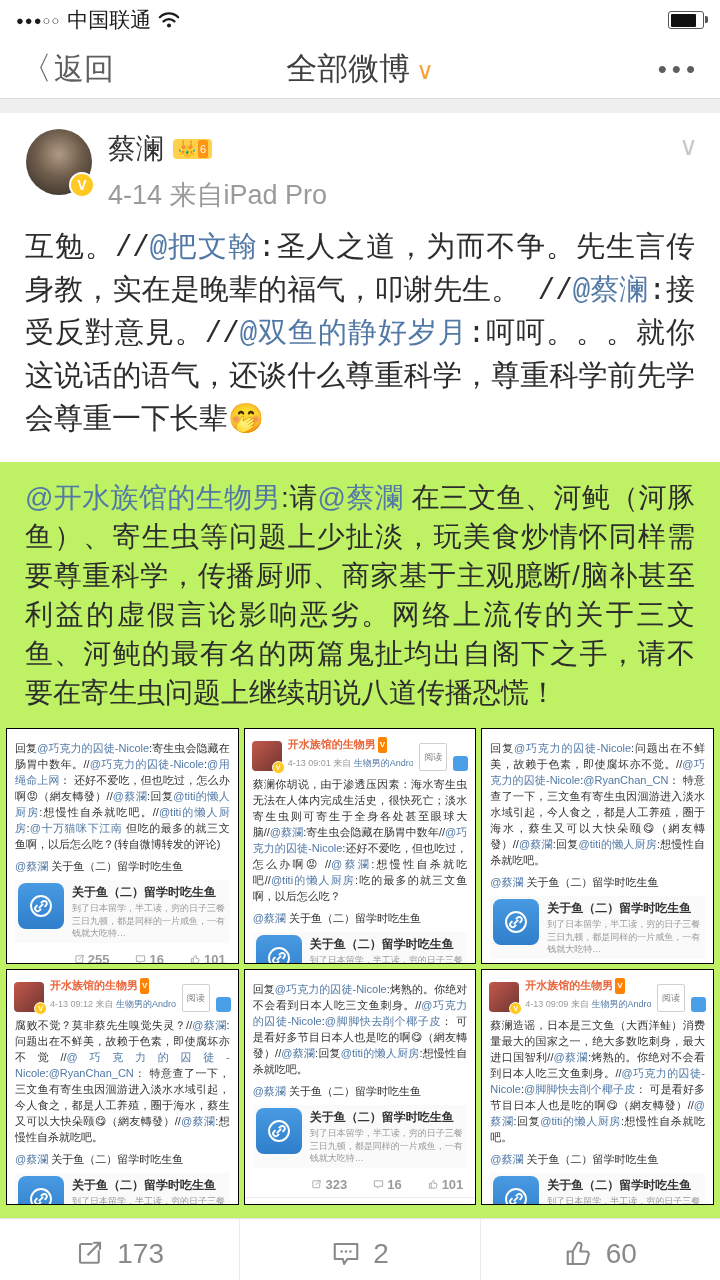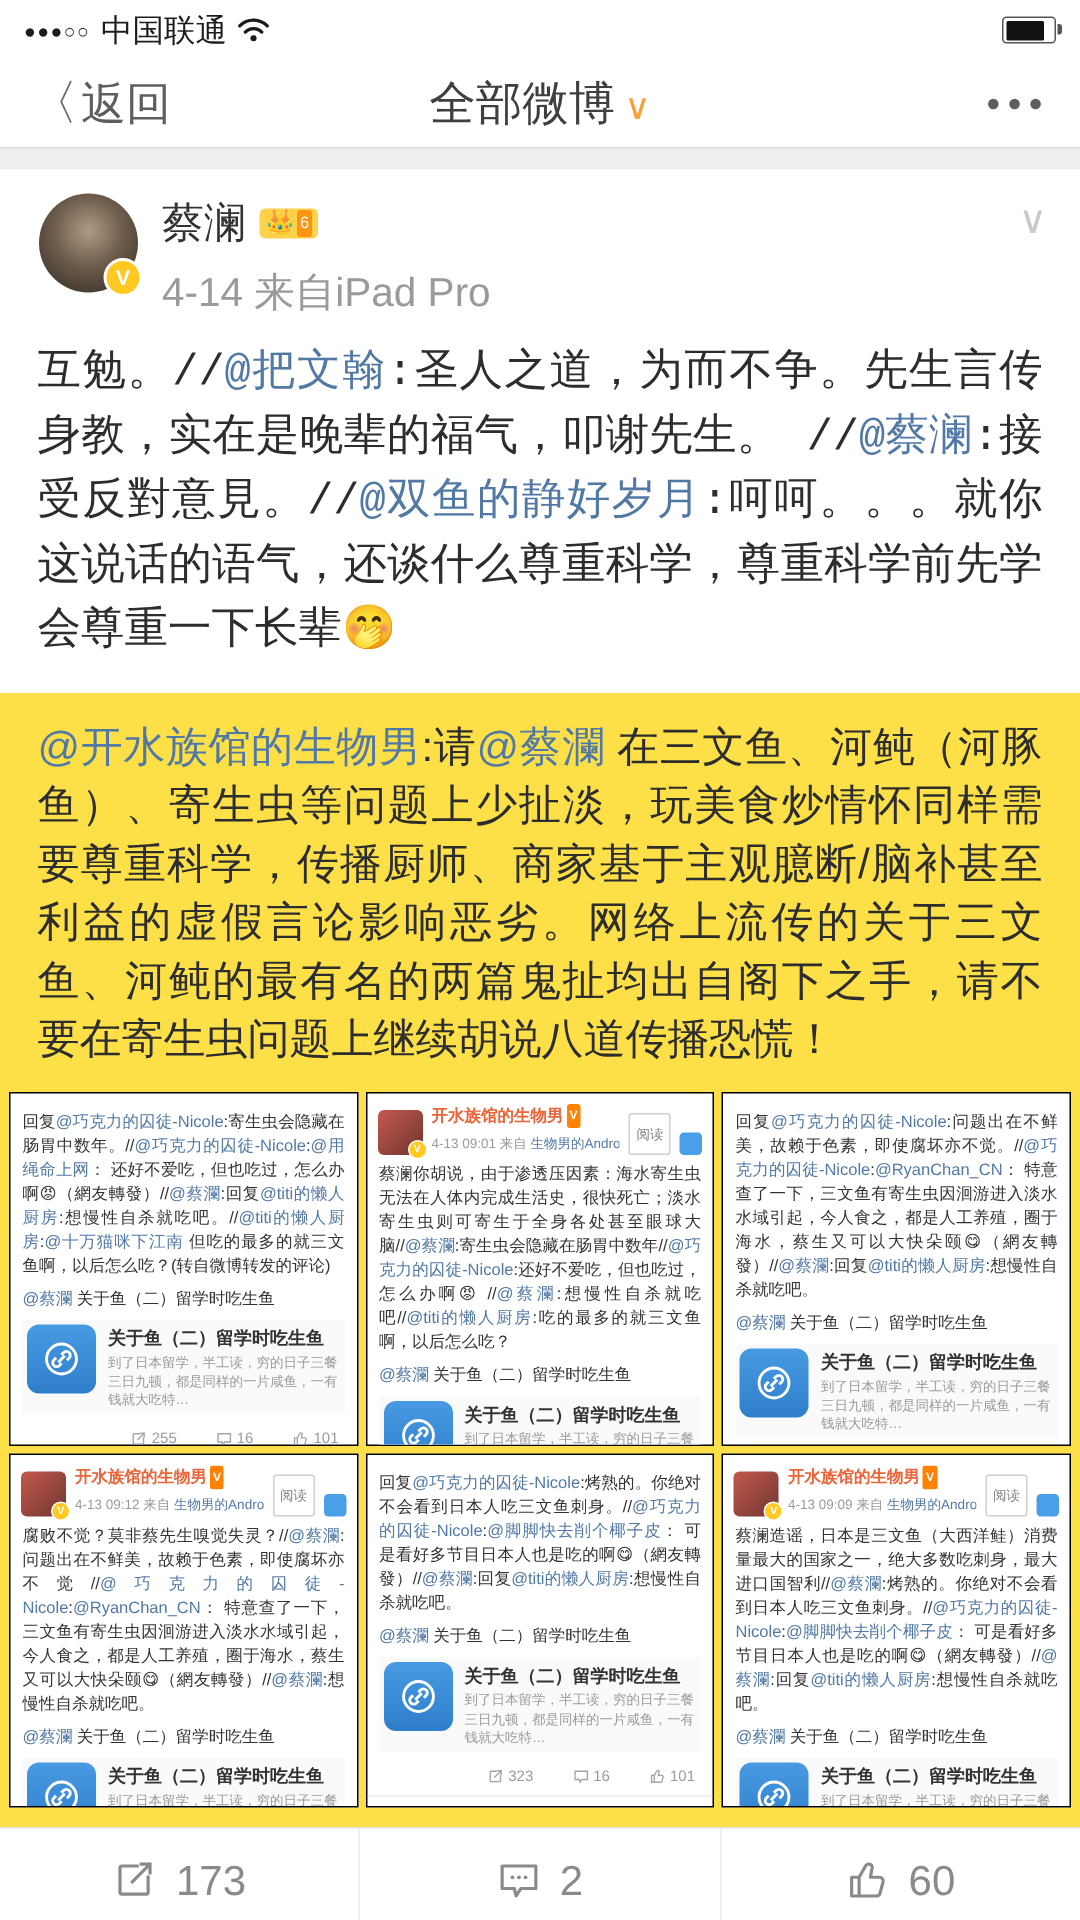--- a/index.html
+++ b/index.html
@@ -33,21 +33,21 @@
   .p-ava .vbadge{position:absolute;right:-3px;bottom:-3px;width:22px;height:22px;border-radius:50%;background:#ffc922;border:2px solid #fff;color:#fff;font-size:14px;font-weight:bold;display:flex;align-items:center;justify-content:center;}
   .p-hinfo{margin-left:16px;padding-top:1px;}
   .p-name{font-size:28px;color:#333;display:flex;align-items:center;gap:9px;}
   .crown{display:inline-flex;align-items:center;background:#ffd24d;border-radius:4px;padding:1px 4px;font-size:16px;line-height:18px;}
   .crown i{font-style:normal;background:#ff9413;color:#fff;font-size:11px;border-radius:2px;padding:0 2px;margin-left:1px;}
   .p-meta{font-size:27px;color:#9a9a9a;margin-top:9px;}
   .p-fold{margin-left:auto;color:#c9c9c9;font-size:26px;padding-top:2px;}
 
   .p-body{padding:14px 25px 12px 25px;font-size:29px;line-height:43px;color:#2d2d2d;text-align:justify;font-family:Liberation Mono, monospace;}
   .lnk{color:#5279a5;}
-  .quotewrap{background:#fde047;margin-top:8px;}
+  .quotewrap{background:#bef264;margin-top:8px;}
   .p-quote{padding:16px 25px 8px 25px;font-size:28px;line-height:39px;color:#2d2d2d;text-align:justify;}
 
   
   .grid{display:grid;grid-template-columns:repeat(3,1fr);gap:5px;padding:8px 6px 13px 6px;}
   .tile{background:#fff;height:236px;overflow:hidden;font-size:11px;line-height:16px;color:#333;border:1px solid #000000;box-sizing:border-box;}
   .t-head{display:flex;padding:7px 7px 2px 7px;gap:6px;align-items:flex-end;}
   .t-ava{width:30px;height:30px;border-radius:4px;background:linear-gradient(135deg,#c4584d,#6e3630);position:relative;flex:none;}
   .t-ava .tv{position:absolute;right:-3px;bottom:-3px;width:11px;height:11px;border-radius:50%;background:#ffc922;border:1px solid #fff;color:#fff;font-size:7px;font-weight:bold;display:flex;align-items:center;justify-content:center;}
   .t-hinfo{min-width:0;flex:1;}
   .t-name{color:#e9653a;font-weight:bold;font-size:11px;white-space:nowrap;overflow:hidden;}
@@ -56,21 +56,21 @@
   .t-src{color:#5279a5;}
   .t-read{border:1px solid #cfcfcf;color:#828282;font-size:9px;padding:5px 4px;border-radius:2px;flex:none;margin-top:3px;}
   .t-app{width:15px;height:15px;background:#4aa0e8;border-radius:3px;flex:none;margin-top:3px;}
   .t-text{padding:3px 8px 0 8px;text-align:justify;}
   .t-linkline{padding:6px 8px 2px 8px;}
   .t-card{margin:4px 8px;background:#fafafa;display:flex;gap:8px;padding:3px;}
   .t-cicon{width:46px;height:46px;border-radius:8px;background:linear-gradient(#489ae2,#2f7ecb);display:flex;align-items:center;justify-content:center;flex:none;}
   .t-cbody{min-width:0;}
   .t-ctitle{font-size:12px;font-weight:bold;color:#333;line-height:16px;margin-top:1px;}
   .t-cdesc{font-size:9px;color:#9a9a9a;line-height:12.5px;margin-top:2px;}
-  .t-stats{display:flex;justify-content:flex-end;gap:26px;color:#9b9b9b;font-size:10px;padding:5px 12px 4px 0;align-items:center;}
+  .t-stats{display:flex;justify-content:flex-end;gap:26px;color:#9b9b9b;font-size:13px;padding:5px 12px 4px 0;align-items:center;font-weight:bold;}
   .t-stat{display:flex;gap:3px;align-items:center;}
   .t-tabs{border-top:1px solid #ececec;display:flex;padding:9px 10px 0 10px;gap:28px;font-size:12px;color:#3f3f3f;align-items:flex-start;}
   .gap8{height:8px;}
 
   
   .toolbar{background:#fff;border-top:1px solid #e2e2e2;display:flex;height:69px;}
   .tb-item{flex:1;display:flex;align-items:center;justify-content:center;gap:12px;color:#8a8a8a;font-size:28px;border-right:1px solid #ebebeb;}
   .tb-item:last-child{border-right:none;}
 </style>
 </head>

